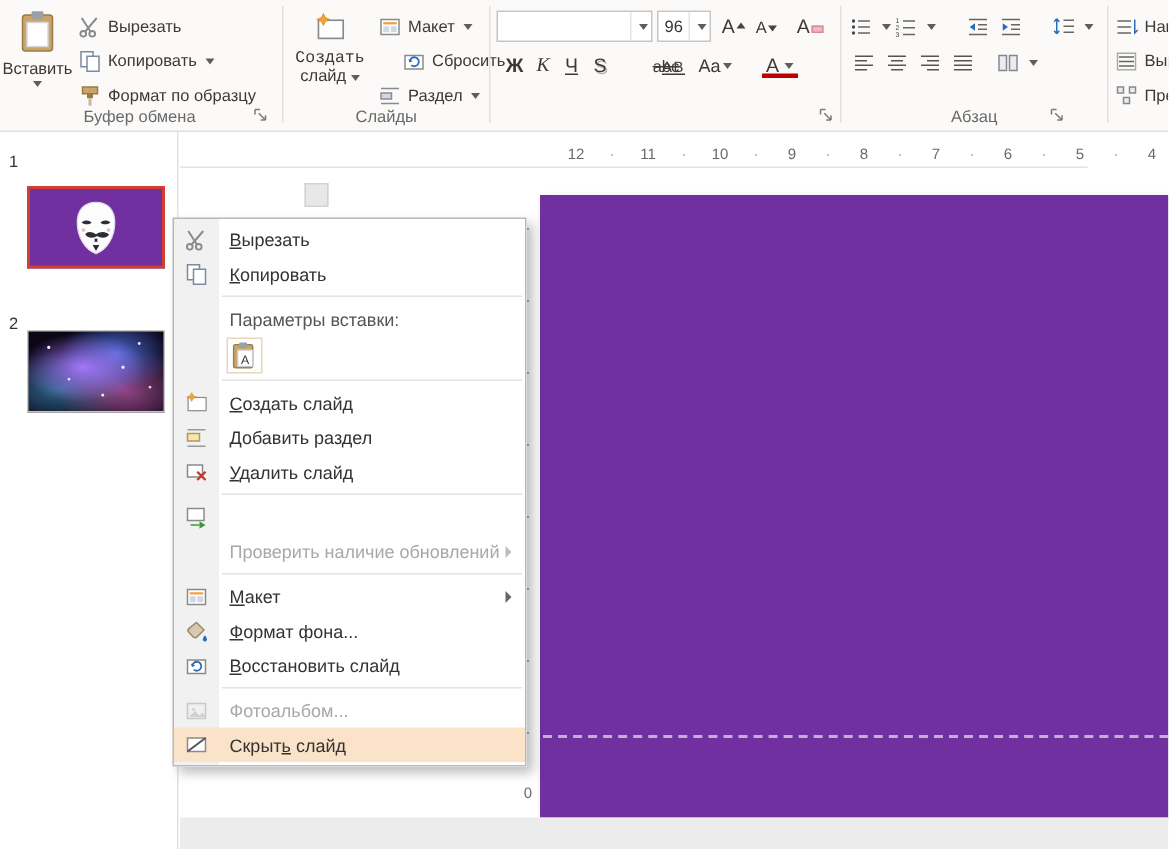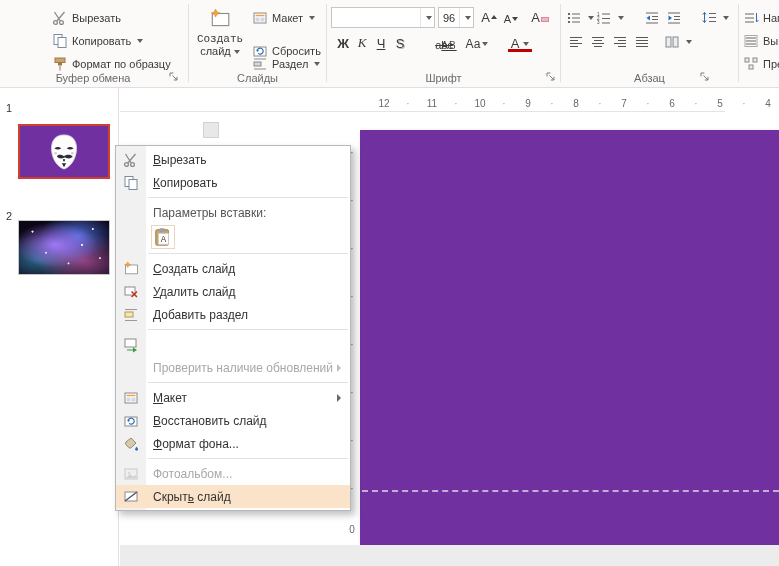--- a/index.html
+++ b/index.html
@@ -80,20 +80,31 @@
   .cm-paste-btn{width:24px;height:24px;display:flex;align-items:center;justify-content:center;border:1px solid #e8d6bf;background:#fff;}
   .cm-paste-btn svg{width:20px;height:20px;}
 </style>
 </head>
 <body>
 
 <div class="app" style="--purple: #7030A0; --selred: #D0402E; --hl: #FBE3C9;">
 
   <div class="ribbon">
 
+    <div class="bigbtn" style="left:3px;top:2px;width:44px;height:78px;">
+      <span class="icon16" style="width:24px;height:30px;margin-top:4px;">
+          <svg viewBox="0 0 24 30">
+            <rect x="2" y="4" width="20" height="24" rx="2" fill="#c9a56a" stroke="#9a7b45"></rect>
+            <rect x="8" y="1.5" width="8" height="5" rx="1" fill="#9aa0a6"></rect>
+            <rect x="5" y="9" width="14" height="16" fill="#fff" stroke="#d8d8d8"></rect>
+          </svg>
+        </span>
+      <span style="margin-top:4px;">Вставить</span>
+      <span class="dd"></span>
+    </div>
     <div class="rb-btn" style="left:52px;top:8px;">
       <span class="icon16">
           <svg viewBox="0 0 16 16">
             <g stroke="#8a8a8a" stroke-width="1.3" fill="none">
               <circle cx="3.5" cy="12.5" r="1.9"></circle>
               <circle cx="9.5" cy="12.5" r="1.9"></circle>
               <path d="M4.8 11L12.5 2M8.3 11L2.5 2"></path>
             </g>
           </svg>
         </span>
@@ -146,21 +157,21 @@
           <svg viewBox="0 0 16 16">
             <rect x="2" y="3" width="12" height="10" fill="#fff" stroke="#8a8a8a"></rect>
             <line x1="3.5" y1="5.5" x2="12.5" y2="5.5" stroke="#f2a33c" stroke-width="1.5"></line>
             <rect x="3.5" y="7.5" width="4" height="4" fill="#cfd8e8"></rect>
             <rect x="8.5" y="7.5" width="4" height="4" fill="#cfd8e8"></rect>
           </svg>
         </span>
       <span>Макет</span>
       <span class="dd"></span>
     </div>
-    <div class="rb-btn" style="left:252px;top:31px;margin-top:10px;">
+    <div class="rb-btn" style="left:268px;top:31px;">
       <span class="icon16">
           <svg viewBox="0 0 16 16">
             <rect x="2" y="4" width="12" height="9" fill="#fff" stroke="#8a8a8a"></rect>
             <path d="M5.2 8.2a3 3 0 1 1 1 2.2" fill="none" stroke="#2b6cb8" stroke-width="1.2"></path>
             <path d="M4.3 6.4l.8 2.3 2.1-1z" fill="#2b6cb8"></path>
           </svg>
         </span>
       <span>Сбросить</span>
     </div>
     <div class="rb-btn" style="left:252px;top:54px;">
@@ -221,21 +232,20 @@
       </div>
     <div class="fmt" style="left:462px;width:30px;font-size:12px;">
       <span>Аа</span>
         <span class="dd" style="margin:0 0 5px 2px;"></span>
     </div>
     <div class="fmt colorbtn" style="left:506px;width:28px;">
       <span>А</span>
       <span class="colorbar"></span>
       <span class="dd" style="margin:0 0 5px 4px;"></span>
     </div>
-    <div class="grp-label" style="left:327px;width:233px;">Шрифт</div>
     <span class="launcher" style="left:545px;top:71px;">
         <svg viewBox="0 0 11 11">
           <path d="M2 2h3.4M2 2v3.4" stroke="#7a7a7a" fill="none"></path>
           <path d="M4.5 4.5L9 9M9 9V5.8M9 9H5.8" stroke="#7a7a7a" fill="none"></path>
         </svg>
       </span>
     <div class="vsep" style="left:560px;"></div>
 
     <div class="rb-btn" style="left:566px;top:8px;">
       <span class="icon16">
@@ -516,35 +526,35 @@
           <svg viewBox="0 0 20 20">
             <rect x="3" y="5" width="15" height="11" fill="#fff" stroke="#8a8a8a"></rect>
             <path d="M6 1l1.2 2.4L10 4.6 7.2 5.8 6 8.2 4.8 5.8 2 4.6l2.8-1.2z" fill="#f2a33c" stroke="#d4882a" stroke-width=".5"></path>
           </svg>
         </span>
         <span class="cm-label"><u>С</u>оздать слайд</span>
       </div>
       <div class="cm-item">
         <span class="cm-icon">
           <svg viewBox="0 0 16 16">
-            <rect x="2" y="3" width="10" height="8" fill="#fff" stroke="#8a8a8a"></rect>
-            <path d="M8.5 7.5l5.5 5.5M14 7.5l-5.5 5.5" stroke="#c0392b" stroke-width="1.6"></path>
-          </svg>
-        </span>
-        <span class="cm-label"><u>У</u>далить слайд</span>
-      </div>
-      <div class="cm-item">
-        <span class="cm-icon">
-          <svg viewBox="0 0 16 16">
             <line x1="2" y1="2.5" x2="14" y2="2.5" stroke="#999"></line>
             <rect x="2" y="5" width="8" height="5" fill="#f7e6b0" stroke="#b09a5a"></rect>
             <line x1="2" y1="13.5" x2="14" y2="13.5" stroke="#999"></line>
           </svg>
         </span>
         <span class="cm-label"><u>Д</u>обавить раздел</span>
+      </div>
+      <div class="cm-item">
+        <span class="cm-icon">
+          <svg viewBox="0 0 16 16">
+            <rect x="2" y="3" width="10" height="8" fill="#fff" stroke="#8a8a8a"></rect>
+            <path d="M8.5 7.5l5.5 5.5M14 7.5l-5.5 5.5" stroke="#c0392b" stroke-width="1.6"></path>
+          </svg>
+        </span>
+        <span class="cm-label"><u>У</u>далить слайд</span>
       </div>
       <div class="cm-sep"></div>
       <div class="cm-item">
         <span class="cm-icon">
           <svg viewBox="0 0 16 16">
             <rect x="2" y="2" width="11" height="8" fill="#fff" stroke="#8a8a8a"></rect>
             <path d="M4 13h6" stroke="#3a9a3a"></path>
             <path d="M10 10.5v5l4-2.5z" fill="#3a9a3a"></path>
           </svg>
         </span>
@@ -563,35 +573,35 @@
             <rect x="3.5" y="7.5" width="4" height="4" fill="#cfd8e8"></rect>
             <rect x="8.5" y="7.5" width="4" height="4" fill="#cfd8e8"></rect>
           </svg>
         </span>
         <span class="cm-label"><u>М</u>акет</span>
         <span class="cm-arrow"></span>
       </div>
       <div class="cm-item">
         <span class="cm-icon">
           <svg viewBox="0 0 16 16">
+            <path d="M8 2l5 5-4.5 4.5a2 2 0 0 1-2.8 0L3 8.7a2 2 0 0 1 0-2.8z" fill="#d7c8b0" stroke="#9a8a6a"></path>
+            <path d="M13.6 10.5c.9 1.3 1.4 2.1 1.4 2.8a1.4 1.4 0 0 1-2.8 0c0-.7.5-1.5 1.4-2.8z" fill="#2b6cb8"></path>
+          </svg>
+        </span>
+        <span class="cm-label"><u>Ф</u>ормат фона...</span>
+      </div>
+      <div class="cm-item">
+        <span class="cm-icon">
+          <svg viewBox="0 0 16 16">
             <rect x="2" y="4" width="12" height="9" fill="#fff" stroke="#8a8a8a"></rect>
             <path d="M5.2 8.2a3 3 0 1 1 1 2.2" fill="none" stroke="#2b6cb8" stroke-width="1.2"></path>
             <path d="M4.3 6.4l.8 2.3 2.1-1z" fill="#2b6cb8"></path>
           </svg>
         </span>
         <span class="cm-label"><u>В</u>осстановить слайд</span>
-      </div>
-      <div class="cm-item">
-        <span class="cm-icon">
-          <svg viewBox="0 0 16 16">
-            <path d="M8 2l5 5-4.5 4.5a2 2 0 0 1-2.8 0L3 8.7a2 2 0 0 1 0-2.8z" fill="#d7c8b0" stroke="#9a8a6a"></path>
-            <path d="M13.6 10.5c.9 1.3 1.4 2.1 1.4 2.8a1.4 1.4 0 0 1-2.8 0c0-.7.5-1.5 1.4-2.8z" fill="#2b6cb8"></path>
-          </svg>
-        </span>
-        <span class="cm-label"><u>Ф</u>ормат фона...</span>
       </div>
       <div class="cm-sep"></div>
       <div class="cm-item dis">
         <span class="cm-icon">
           <svg viewBox="0 0 16 16" opacity=".45">
             <rect x="2" y="3" width="12" height="10" fill="#eee" stroke="#999"></rect>
             <circle cx="6" cy="7" r="1.2" fill="#bbb"></circle>
             <path d="M3 12l4-4 3 3 2-2 2 3z" fill="#aaa"></path>
           </svg>
         </span>

